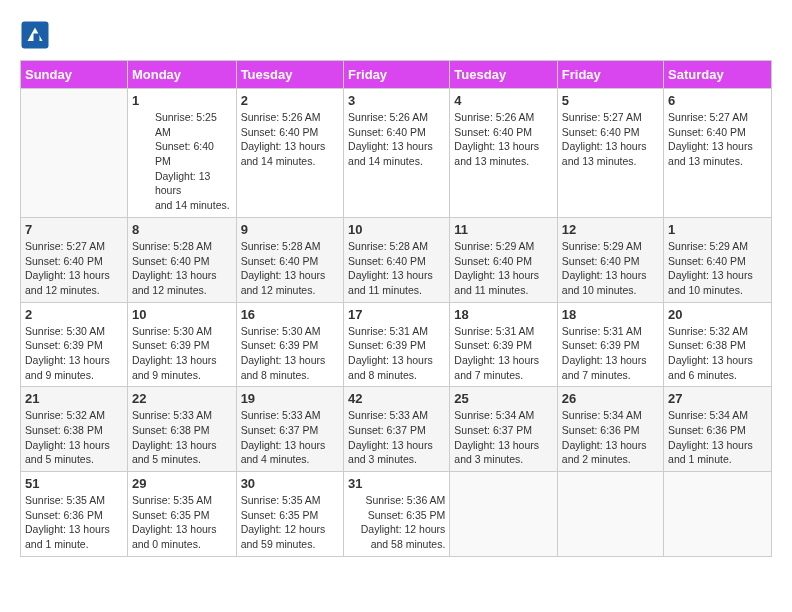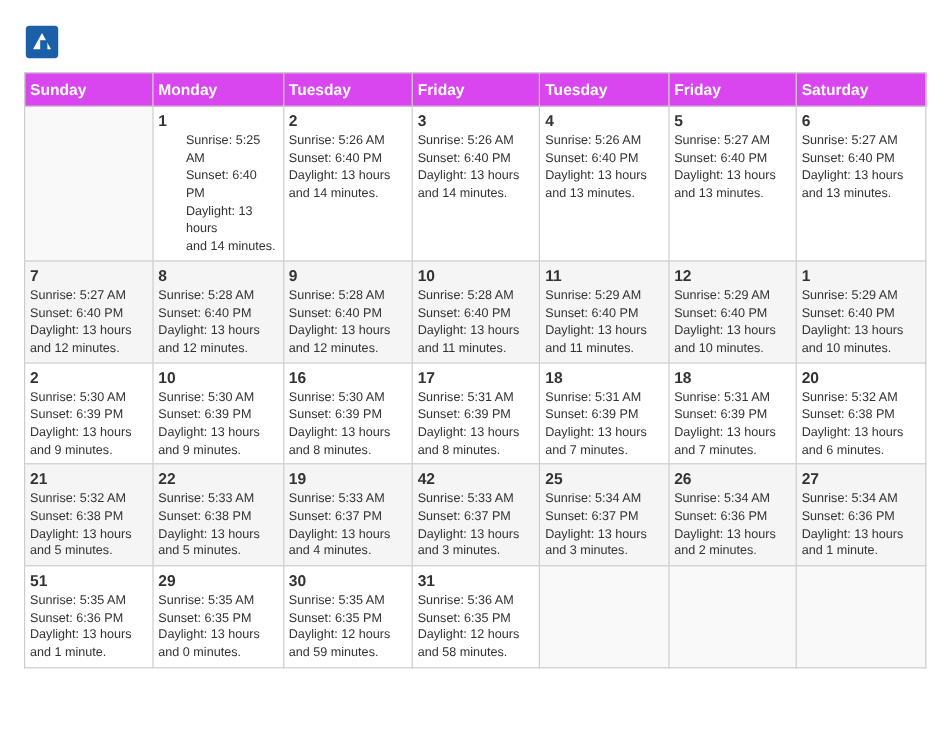--- a/index.html
+++ b/index.html
@@ -332,21 +332,21 @@
         </td>
         <td>
           <span class="day-number">30</span>
           <div class="day-info" style="white-space: pre-line;">Sunrise: 5:35 AM
 Sunset: 6:35 PM
 Daylight: 12 hours
 and 59 minutes.</div>
         </td>
         <td>
           <span class="day-number">31</span>
-          <div class="day-info" style="white-space: pre-line;">Sunrise: 5:36 AM
+          <div class="day-info" style="white-space: pre-line; text-align: right;">Sunrise: 5:36 AM
 Sunset: 6:35 PM
 Daylight: 12 hours
 and 58 minutes.</div>
         </td>
         <td class="empty-cell"></td>
         <td class="empty-cell"></td>
         <td class="empty-cell"></td>
       </tr>
     </tbody>
 </table>

